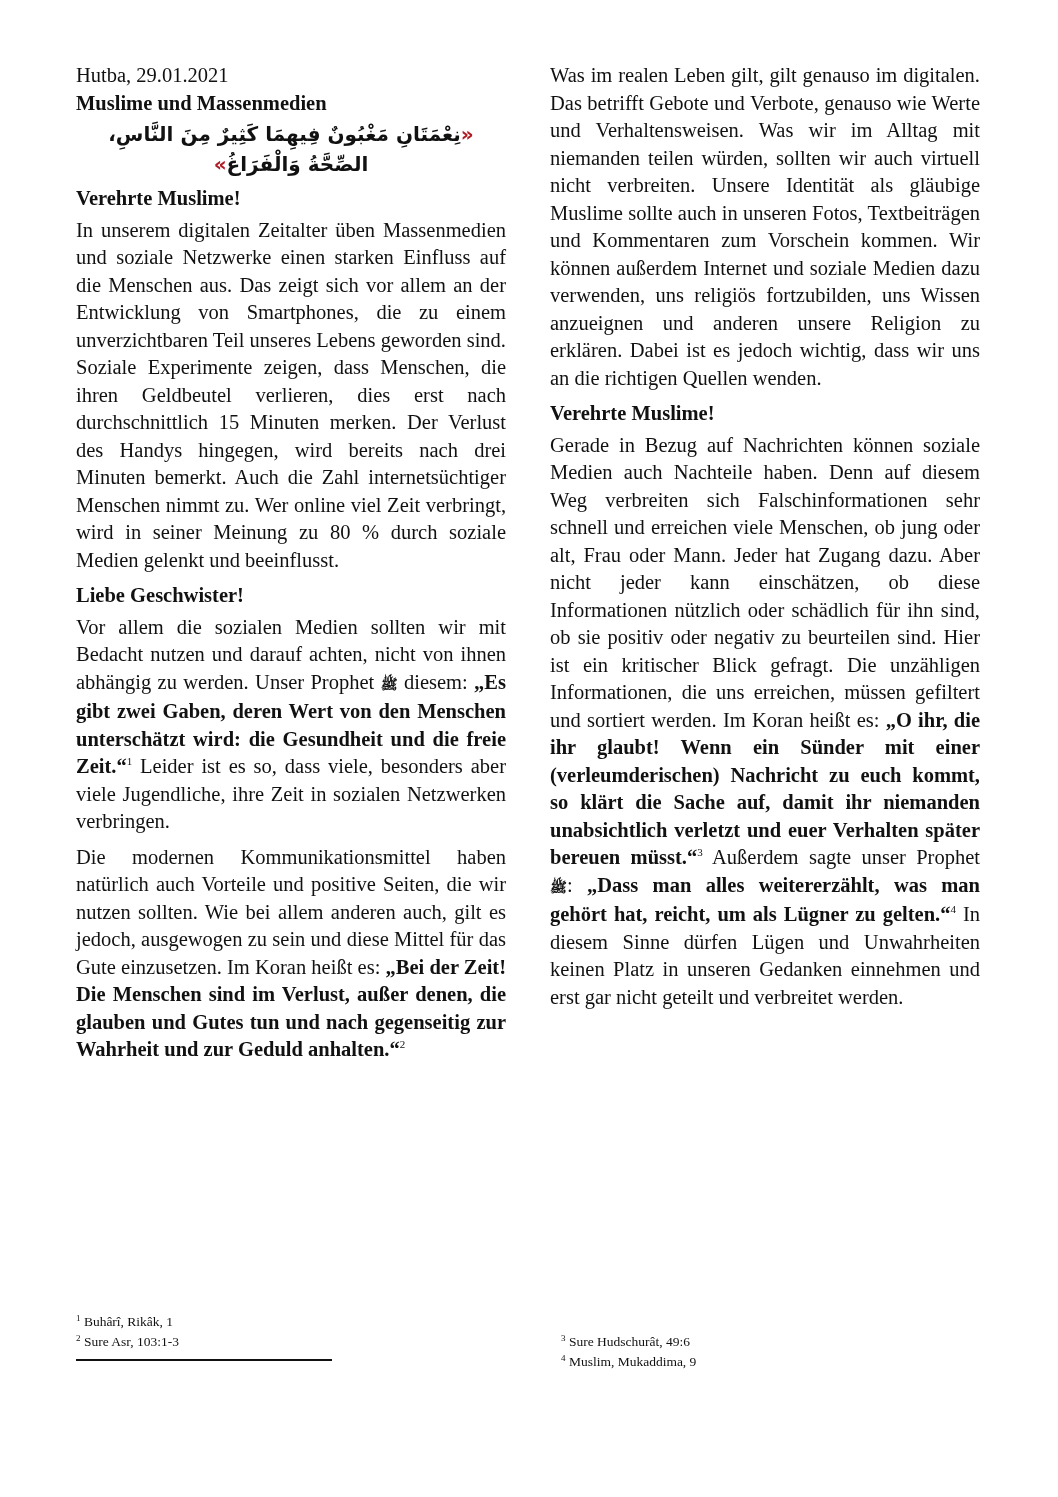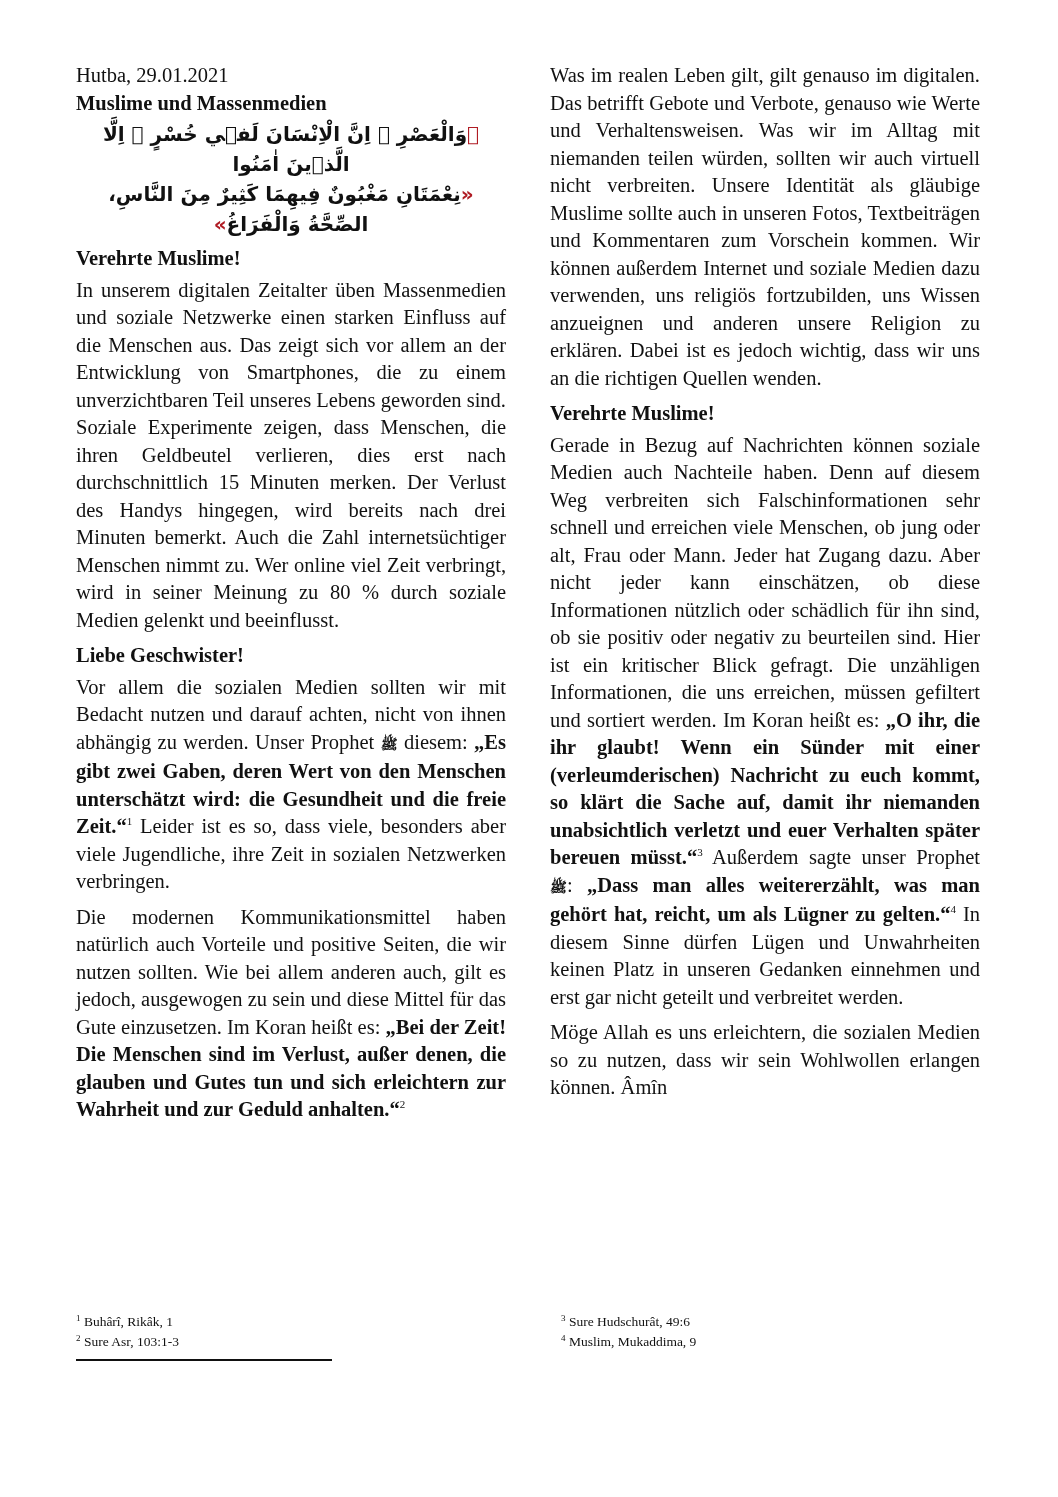--- a/index.html
+++ b/index.html
@@ -13,70 +13,68 @@
     .arabic { direction: rtl; text-align: center; font-family: "DejaVu Sans", sans-serif; font-weight: bold; font-size: 20px; line-height: 30px; margin: 2px 0 4px 0; }
     .arabic .brk { color: #b01c24; }
     .heading { font-weight: bold; margin: 6px 0 4px 0; }
     p.body { margin: 0 0 8px 0; text-align: justify; }
     p.body b { font-weight: bold; }
     .saw { font-family: "DejaVu Sans", sans-serif; font-size: 14px; font-weight: bold; }
     sup { font-size: 11px; line-height: 0; vertical-align: super; }
     .fn-rule { position: absolute; left: 76px; top: 1359px; width: 256px; height: 2px; background: #111; }
     .footnotes { position: absolute; top: 1312px; font-family: Liberation Serif, serif; font-size: 13.5px; line-height: 20px; }
     .footnotes.left { left: 76px; }
-    .footnotes.right { left: 561px; }
+    .footnotes.right { left: 561px; margin-top: 20px; }
     .footnotes div { white-space: nowrap; }
     .footnotes sup { font-size: 9px; }
   </style>
 </head>
 <body>
 
 <div class="page">
 
   <div class="col left">
     <p class="date">Hutba, 29.01.2021</p>
     <p class="title">Muslime und Massenmedien</p>
 
     <div class="arabic">
-      <div><span class="brk">﴿</span><span>وَالْعَصْرِ ۞ اِنَّ الْاِنْسَانَ لَفٖي خُسْرٍ ۞ اِلَّا الَّذٖينَ اٰمَنُوا</span></div>
       <div><span class="brk">«</span><span>نِعْمَتَانِ مَغْبُونٌ فِيهِمَا كَثِيرٌ مِنَ النَّاسِ، الصِّحَّةُ وَالْفَرَاغُ</span><span class="brk">»</span></div>
     </div>
 
     <div class="heading">Verehrte Muslime!</div>
     <p class="body">In unserem digitalen Zeitalter üben Massenmedien und soziale Netzwerke einen starken Einfluss auf die Menschen aus. Das zeigt sich vor allem an der Entwicklung von Smartphones, die zu einem unverzichtbaren Teil unseres Lebens geworden sind. Soziale Experimente zeigen, dass Menschen, die ihren Geldbeutel verlieren, dies erst nach durchschnittlich 15 Minuten merken. Der Verlust des Handys hingegen, wird bereits nach drei Minuten bemerkt. Auch die Zahl internetsüchtiger Menschen nimmt zu. Wer online viel Zeit verbringt, wird in seiner Meinung zu 80 % durch soziale Medien gelenkt und beeinflusst.</p>
 
     <div class="heading">Liebe Geschwister!</div>
     <p class="body">
       <span>Vor allem die sozialen Medien sollten wir mit Bedacht nutzen und darauf achten, nicht von ihnen abhängig zu werden. Unser Prophet</span>
       <span class="saw">ﷺ</span>
       <span>diesem:</span>
       <b>„Es gibt zwei Gaben, deren Wert von den Menschen unterschätzt wird: die Gesundheit und die freie Zeit.“</b><sup>1</sup>
       <span>Leider ist es so, dass viele, besonders aber viele Jugendliche, ihre Zeit in sozialen Netzwerken verbringen.</span>
     </p>
 
     <p class="body">
       <span>Die modernen Kommunikationsmittel haben natürlich auch Vorteile und positive Seiten, die wir nutzen sollten. Wie bei allem anderen auch, gilt es jedoch, ausgewogen zu sein und diese Mittel für das Gute einzusetzen. Im Koran heißt es:</span>
-      <b>„Bei der Zeit! Die Menschen sind im Verlust, außer denen, die glauben und Gutes tun und sich erleichtern zur Wahrheit und zur Geduld anhalten.“</b><sup>2</sup>
+      <b>„Bei der Zeit! Die Menschen sind im Verlust, außer denen, die glauben und Gutes tun und nach gegenseitig zur Wahrheit und zur Geduld anhalten.“</b><sup>2</sup>
     </p>
   </div>
 
   <div class="col right">
     <p class="body">Was im realen Leben gilt, gilt genauso im digitalen. Das betrifft Gebote und Verbote, genauso wie Werte und Verhaltensweisen. Was wir im Alltag mit niemanden teilen würden, sollten wir auch virtuell nicht verbreiten. Unsere Identität als gläubige Muslime sollte auch in unseren Fotos, Textbeiträgen und Kommentaren zum Vorschein kommen. Wir können außerdem Internet und soziale Medien dazu verwenden, uns religiös fortzubilden, uns Wissen anzueignen und anderen unsere Religion zu erklären. Dabei ist es jedoch wichtig, dass wir uns an die richtigen Quellen wenden.</p>
 
     <div class="heading">Verehrte Muslime!</div>
     <p class="body">
       <span>Gerade in Bezug auf Nachrichten können soziale Medien auch Nachteile haben. Denn auf diesem Weg verbreiten sich Falschinformationen sehr schnell und erreichen viele Menschen, ob jung oder alt, Frau oder Mann. Jeder hat Zugang dazu. Aber nicht jeder kann einschätzen, ob diese Informationen nützlich oder schädlich für ihn sind, ob sie positiv oder negativ zu beurteilen sind. Hier ist ein kritischer Blick gefragt. Die unzähligen Informationen, die uns erreichen, müssen gefiltert und sortiert werden. Im Koran heißt es:</span>
       <b>„O ihr, die ihr glaubt! Wenn ein Sünder mit einer (verleumderischen) Nachricht zu euch kommt, so klärt die Sache auf, damit ihr niemanden unabsichtlich verletzt und euer Verhalten später bereuen müsst.“</b><sup>3</sup>
       <span>Außerdem sagte unser Prophet</span>
       <span class="saw">ﷺ</span><span>:</span>
       <b>„Dass man alles weitererzählt, was man gehört hat, reicht, um als Lügner zu gelten.“</b><sup>4</sup>
       <span>In diesem Sinne dürfen Lügen und Unwahrheiten keinen Platz in unseren Gedanken einnehmen und erst gar nicht geteilt und verbreitet werden.</span>
     </p>
 
-    <p class="body">Möge Allah es uns erleichtern, die sozialen Medien so zu nutzen, dass wir sein Wohlwollen erlangen können. Âmîn</p>
   </div>
 
   <div class="fn-rule"></div>
 
   <div class="footnotes left">
     <div><sup>1</sup> <span>Buhârî, Rikâk, 1</span></div>
     <div><sup>2</sup> <span>Sure Asr, 103:1-3</span></div>
   </div>
 
   <div class="footnotes right">

